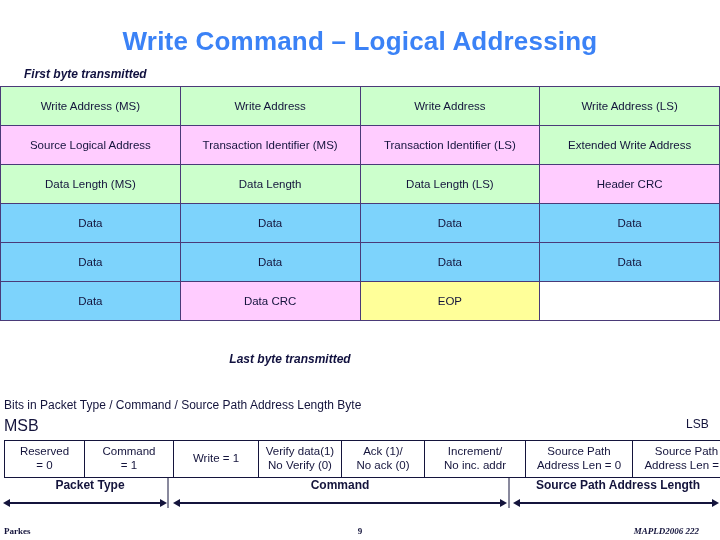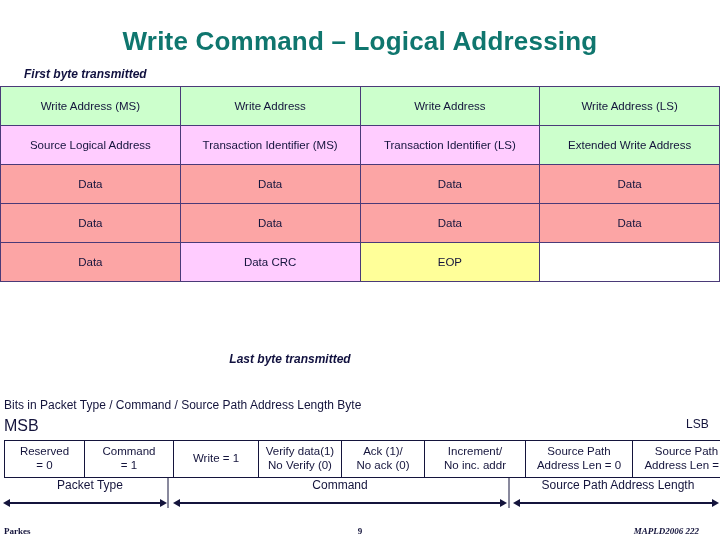--- a/index.html
+++ b/index.html
@@ -18,21 +18,21 @@
 
   
   #slide-title {
     position: absolute;
     top: 26px;
     left: 0;
     width: 720px;
     text-align: center;
     font-size: 26px;
     font-weight: bold;
-    color: #0f766e;
+    color: #3b82f6;
     letter-spacing: 0.2px;
     white-space: nowrap;
   }
 
   
   .caption {
     position: absolute;
     font-size: 12px;
     font-style: italic;
     font-weight: bold;
@@ -57,21 +57,21 @@
     vertical-align: middle;
     font-size: 11.5px;
     color: #14143c;
     line-height: 1.25;
     padding: 0 2px;
     height: 38px;
   }
   td.c-yellow { background: #ffff99; }
   td.c-pink   { background: #ffccff; }
   td.c-green  { background: #ccffcc; }
-  td.c-blue   { background: #fca5a5; }
+  td.c-blue   { background: #7dd3fc; }
   td.c-none   { background: #ffffff; border: none; }
 
   
   #bits-heading {
     position: absolute;
     top: 398px;
     left: 4px;
     font-size: 12px;
     color: #14143c;
     white-space: nowrap;
@@ -112,20 +112,21 @@
     white-space: nowrap;
   }
 
   
   #bracket-layer {
     position: absolute;
     top: 478px;
     left: 0;
     width: 588px;
     height: 40px;
+    font-weight: bold;
   }
   .bracket-label {
     position: absolute;
     font-size: 12px;
     color: #14143c;
     white-space: nowrap;
     text-align: center;
   }
 
   
@@ -156,20 +157,26 @@
         <td class="c-green">Write Address (MS)</td>
         <td class="c-green">Write Address</td>
         <td class="c-green">Write Address</td>
         <td class="c-green">Write Address (LS)</td>
       </tr>
       <tr>
         <td class="c-pink">Source Logical Address</td>
         <td class="c-pink">Transaction Identifier (MS)</td>
         <td class="c-pink">Transaction Identifier (LS)</td>
         <td class="c-green">Extended Write Address</td>
+      </tr>
+      <tr>
+        <td class="c-green">Data Length (MS)</td>
+        <td class="c-green">Data Length</td>
+        <td class="c-green">Data Length (LS)</td>
+        <td class="c-pink">Header CRC</td>
       </tr>
       <tr>
         <td class="c-blue">Data</td>
         <td class="c-blue">Data</td>
         <td class="c-blue">Data</td>
         <td class="c-blue">Data</td>
       </tr>
       <tr>
         <td class="c-blue">Data</td>
         <td class="c-blue">Data</td>

